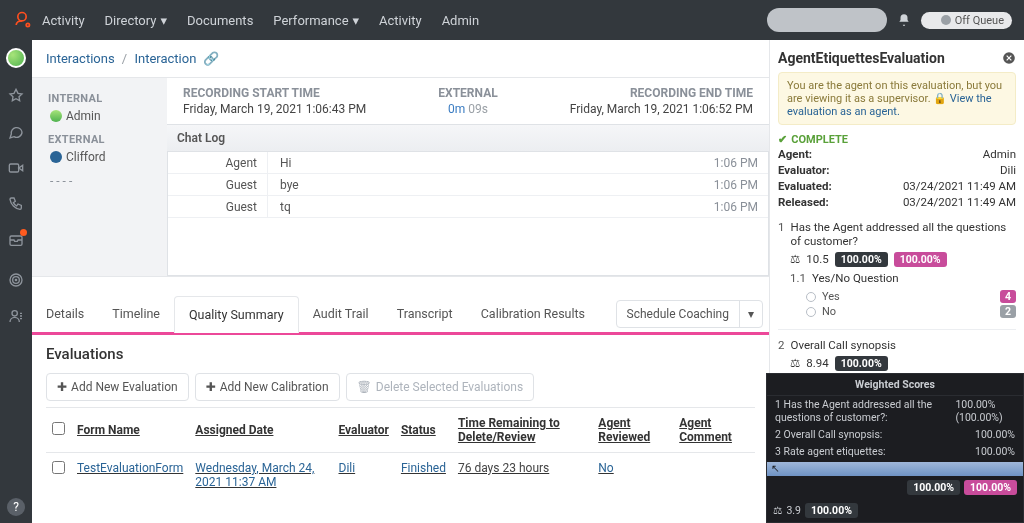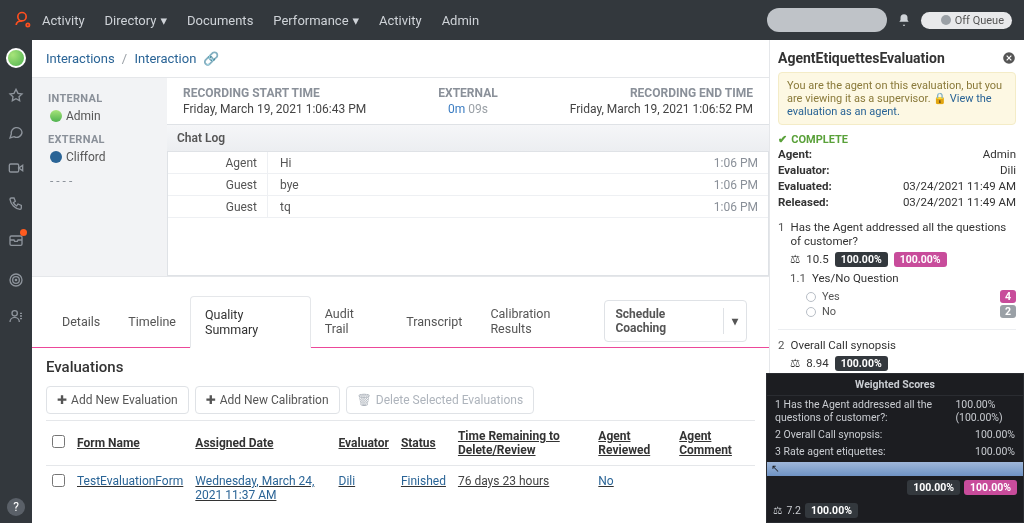--- a/index.html
+++ b/index.html
@@ -41,26 +41,26 @@
 .dur .m{color:#3a7cc2;} .dur .s{color:#9aa0a6;}
 
 .chatlog { margin: 0 0 0 0; }
 .cl-h { background: linear-gradient(#f5f6f8,#eceef1); border:1px solid #dfe2e6; border-left:0; border-right:0; padding:6px 10px; font-size:12px; color:#555; font-weight:600;}
 .cl-row { display:flex; border-bottom:1px solid #eef0f3; font-size:12px; color:#555; height:22px; align-items:center;}
 .cl-who { width:100px; text-align:right; padding-right:10px; border-right:1px solid #eef0f3; height:100%; display:flex; align-items:center; justify-content:flex-end;}
 .cl-msg { flex:1; padding-left:12px;}
 .cl-tm { width:70px; text-align:right; padding-right:10px; color:#8a9099;}
 .chatbox { border:1px solid #dfe2e6; border-top:0; height:124px; overflow:auto;}
 
-.tabs { display:flex; align-items:center; border-bottom:1px solid #ec4899; margin-top:18px; padding:0 16px;}
+.tabs { display:flex; align-items:center; border-bottom:3px solid #ec4899; margin-top:18px; padding:0 0;}
 .tab { padding:10px 14px; font-size:12.5px; color:#555; cursor:pointer;}
 .tab.active { border:1px solid #e5e7ea; border-bottom:1px solid #fff; border-radius:4px 4px 0 0; position:relative; top:1px; background:#fff; color:#333;}
 .tabs .spacer{flex:1;}
 .sched { border:1px solid #dfe2e6; border-radius:4px; display:flex; align-items:center; font-size:12px; color:#555; margin-right:6px;}
-.sched span{padding:6px 10px;font-weight:bold;}
+.sched span{padding:6px 10px;}
 .sched .caret{border-left:1px solid #dfe2e6; padding:6px 8px;}
 
 .evals { padding:10px 14px; font-size:13px; color:#333; overflow:hidden;}
 .evals h3{font-size:15px; font-weight:500; margin-bottom:10px;}
 .btnrow{display:flex; gap:6px; margin-bottom:6px;}
 .btn{border:1px solid #dfe2e6; border-radius:4px; padding:6px 10px; font-size:12px; color:#555; background:#fff; display:flex; align-items:center; gap:4px; cursor:pointer;}
 .btn.dis{color:#aeb4bc; cursor:default;}
 .evtab{width:100%; font-size:12px; border-collapse:collapse;text-decoration:underline;}
 .evtab th{text-align:left; font-weight:700; color:#333; border-top:1px solid #e5e7ea; border-bottom:1px solid #e5e7ea; padding:8px 6px;}
 .evtab td{padding:8px 6px; color:#444; vertical-align:top;}
@@ -387,16 +387,16 @@
       <span>3  Rate agent etiquettes:</span>
       <span>100.00%</span>
     </div>
   <div class="ws-bar"><span style="color:#1c1d21;padding-left:4px">↖</span></div>
   <div class="ws-ft">
     <span class="badge b-dark">100.00%</span>
     <span class="badge b-pink">100.00%</span>
   </div>
   <div style="display:flex;align-items:center;gap:4px;padding:2px 6px 4px;color:#c9ccd1">
     <span>⚖</span>
-    <span>7.2</span>
+    <span>3.9</span>
     <span class="badge b-dark">100.00%</span>
   </div>
 </div>
 
 </body></html>

